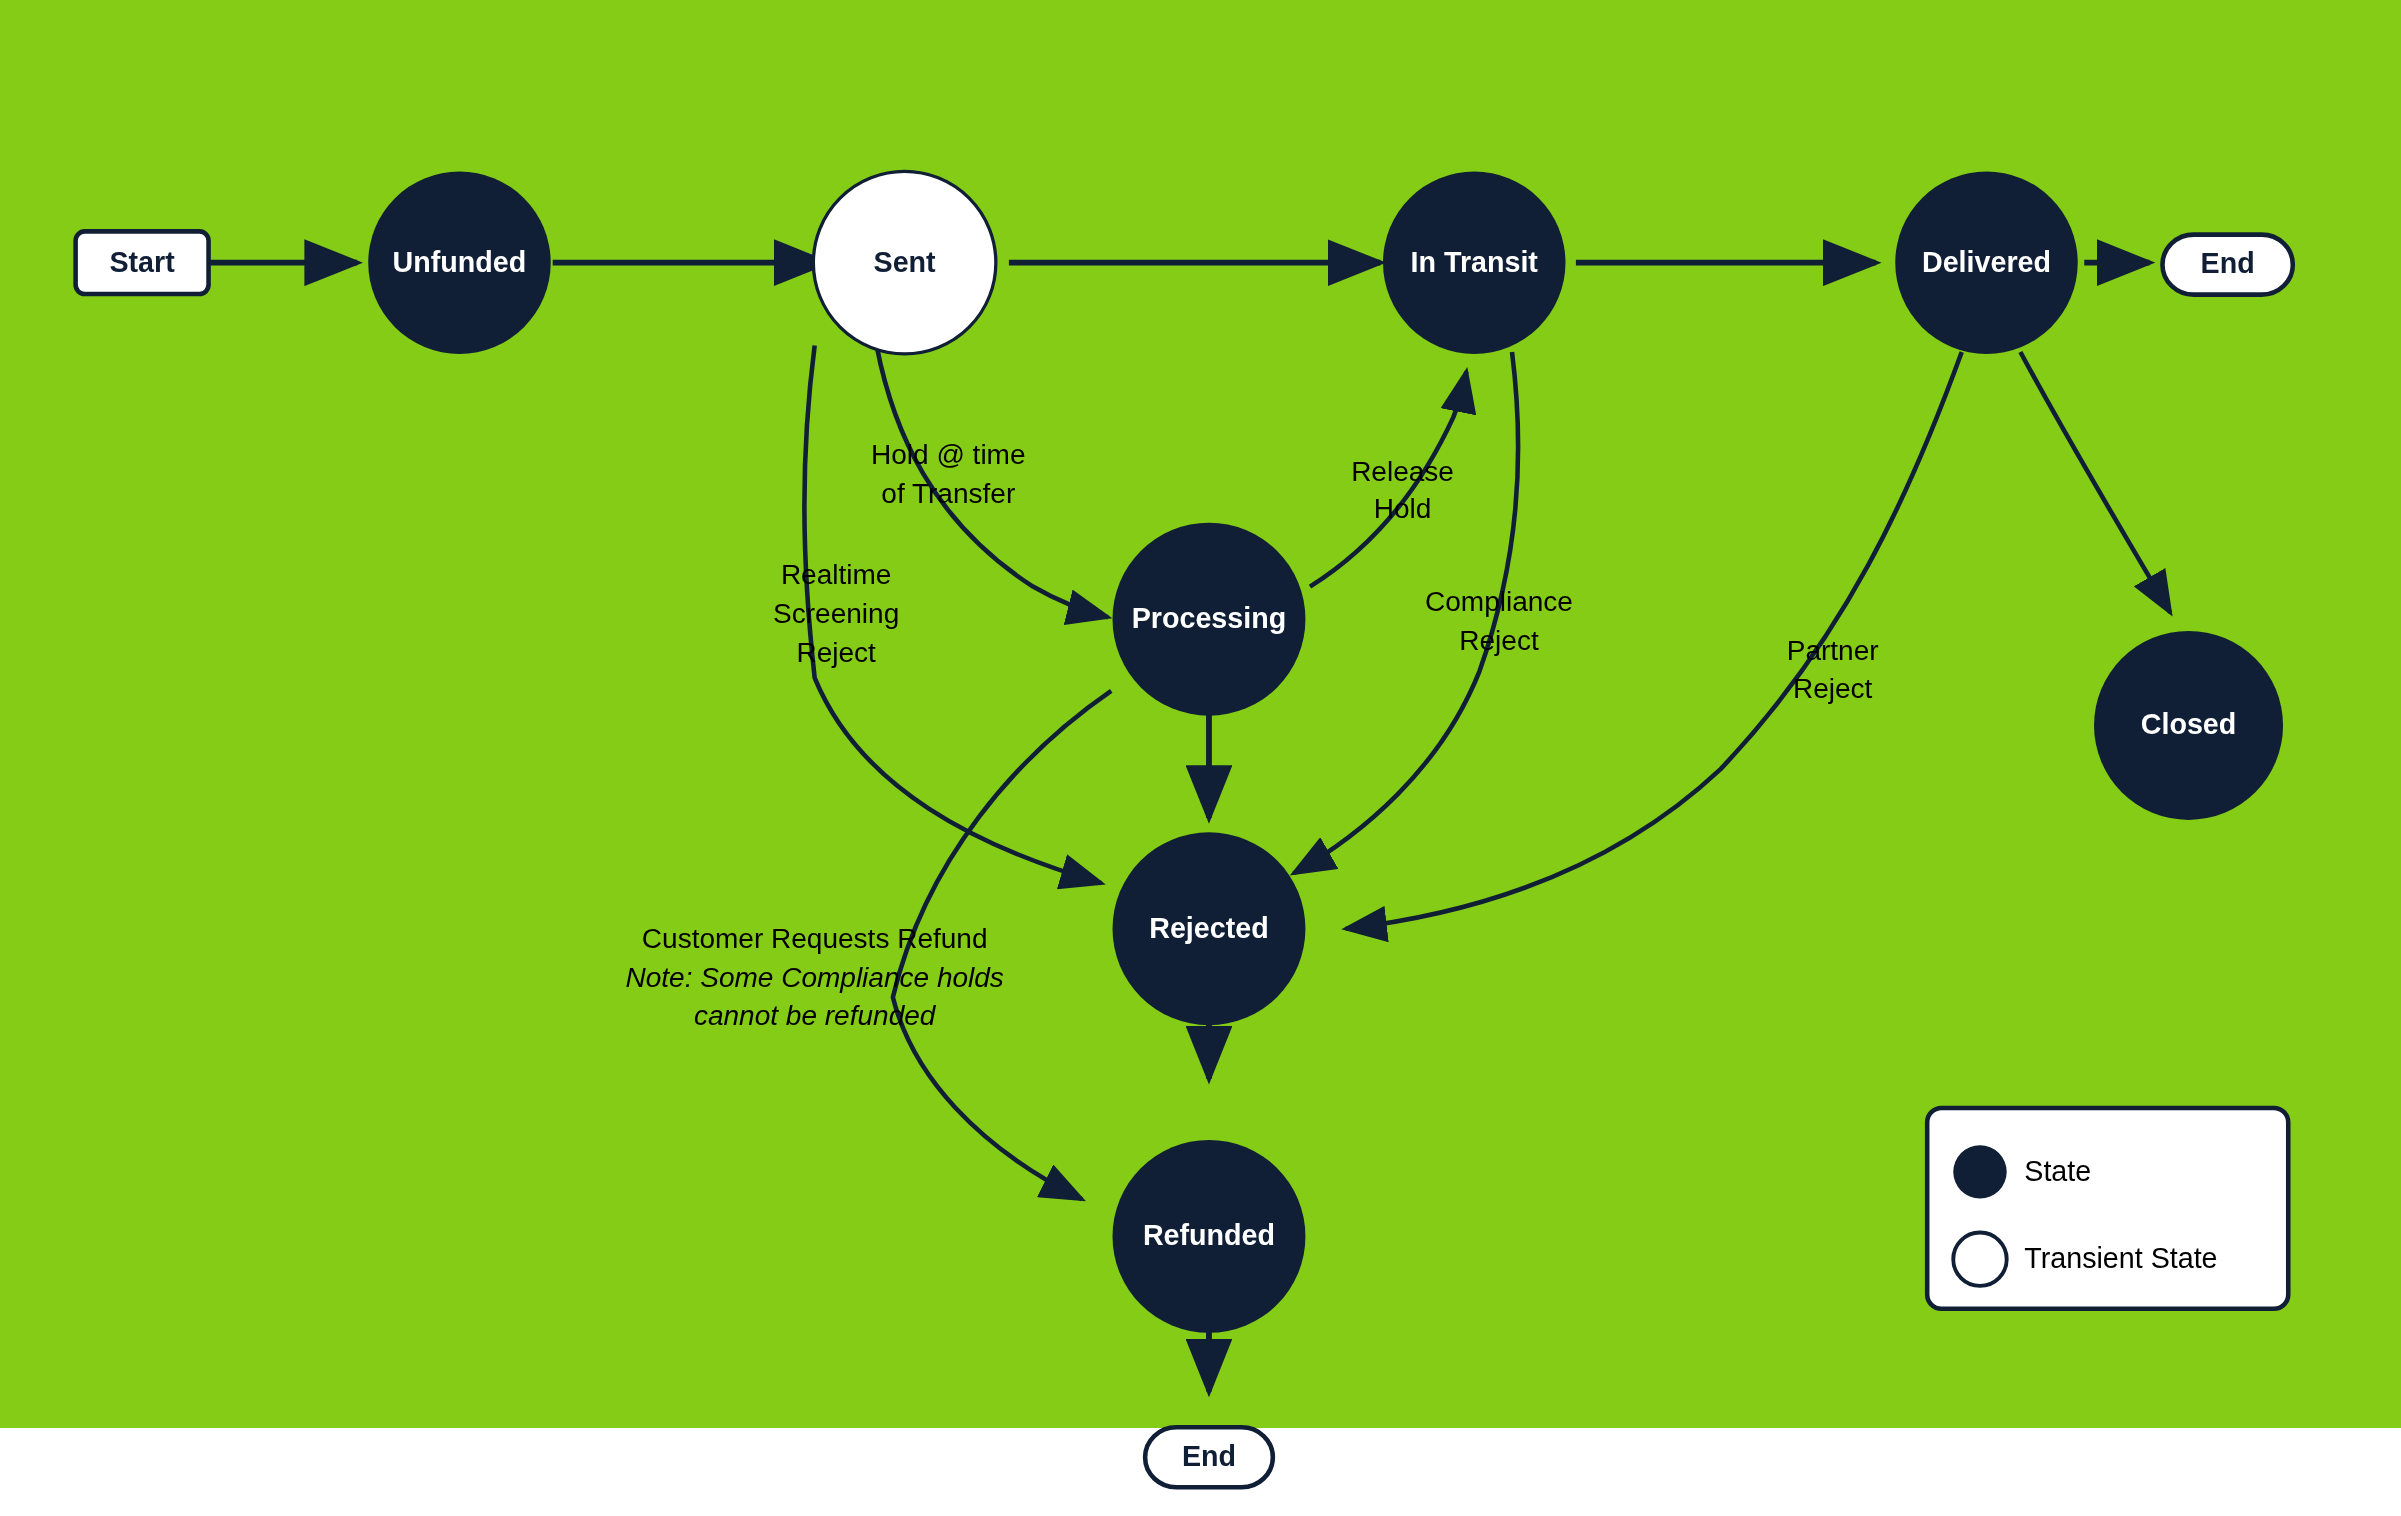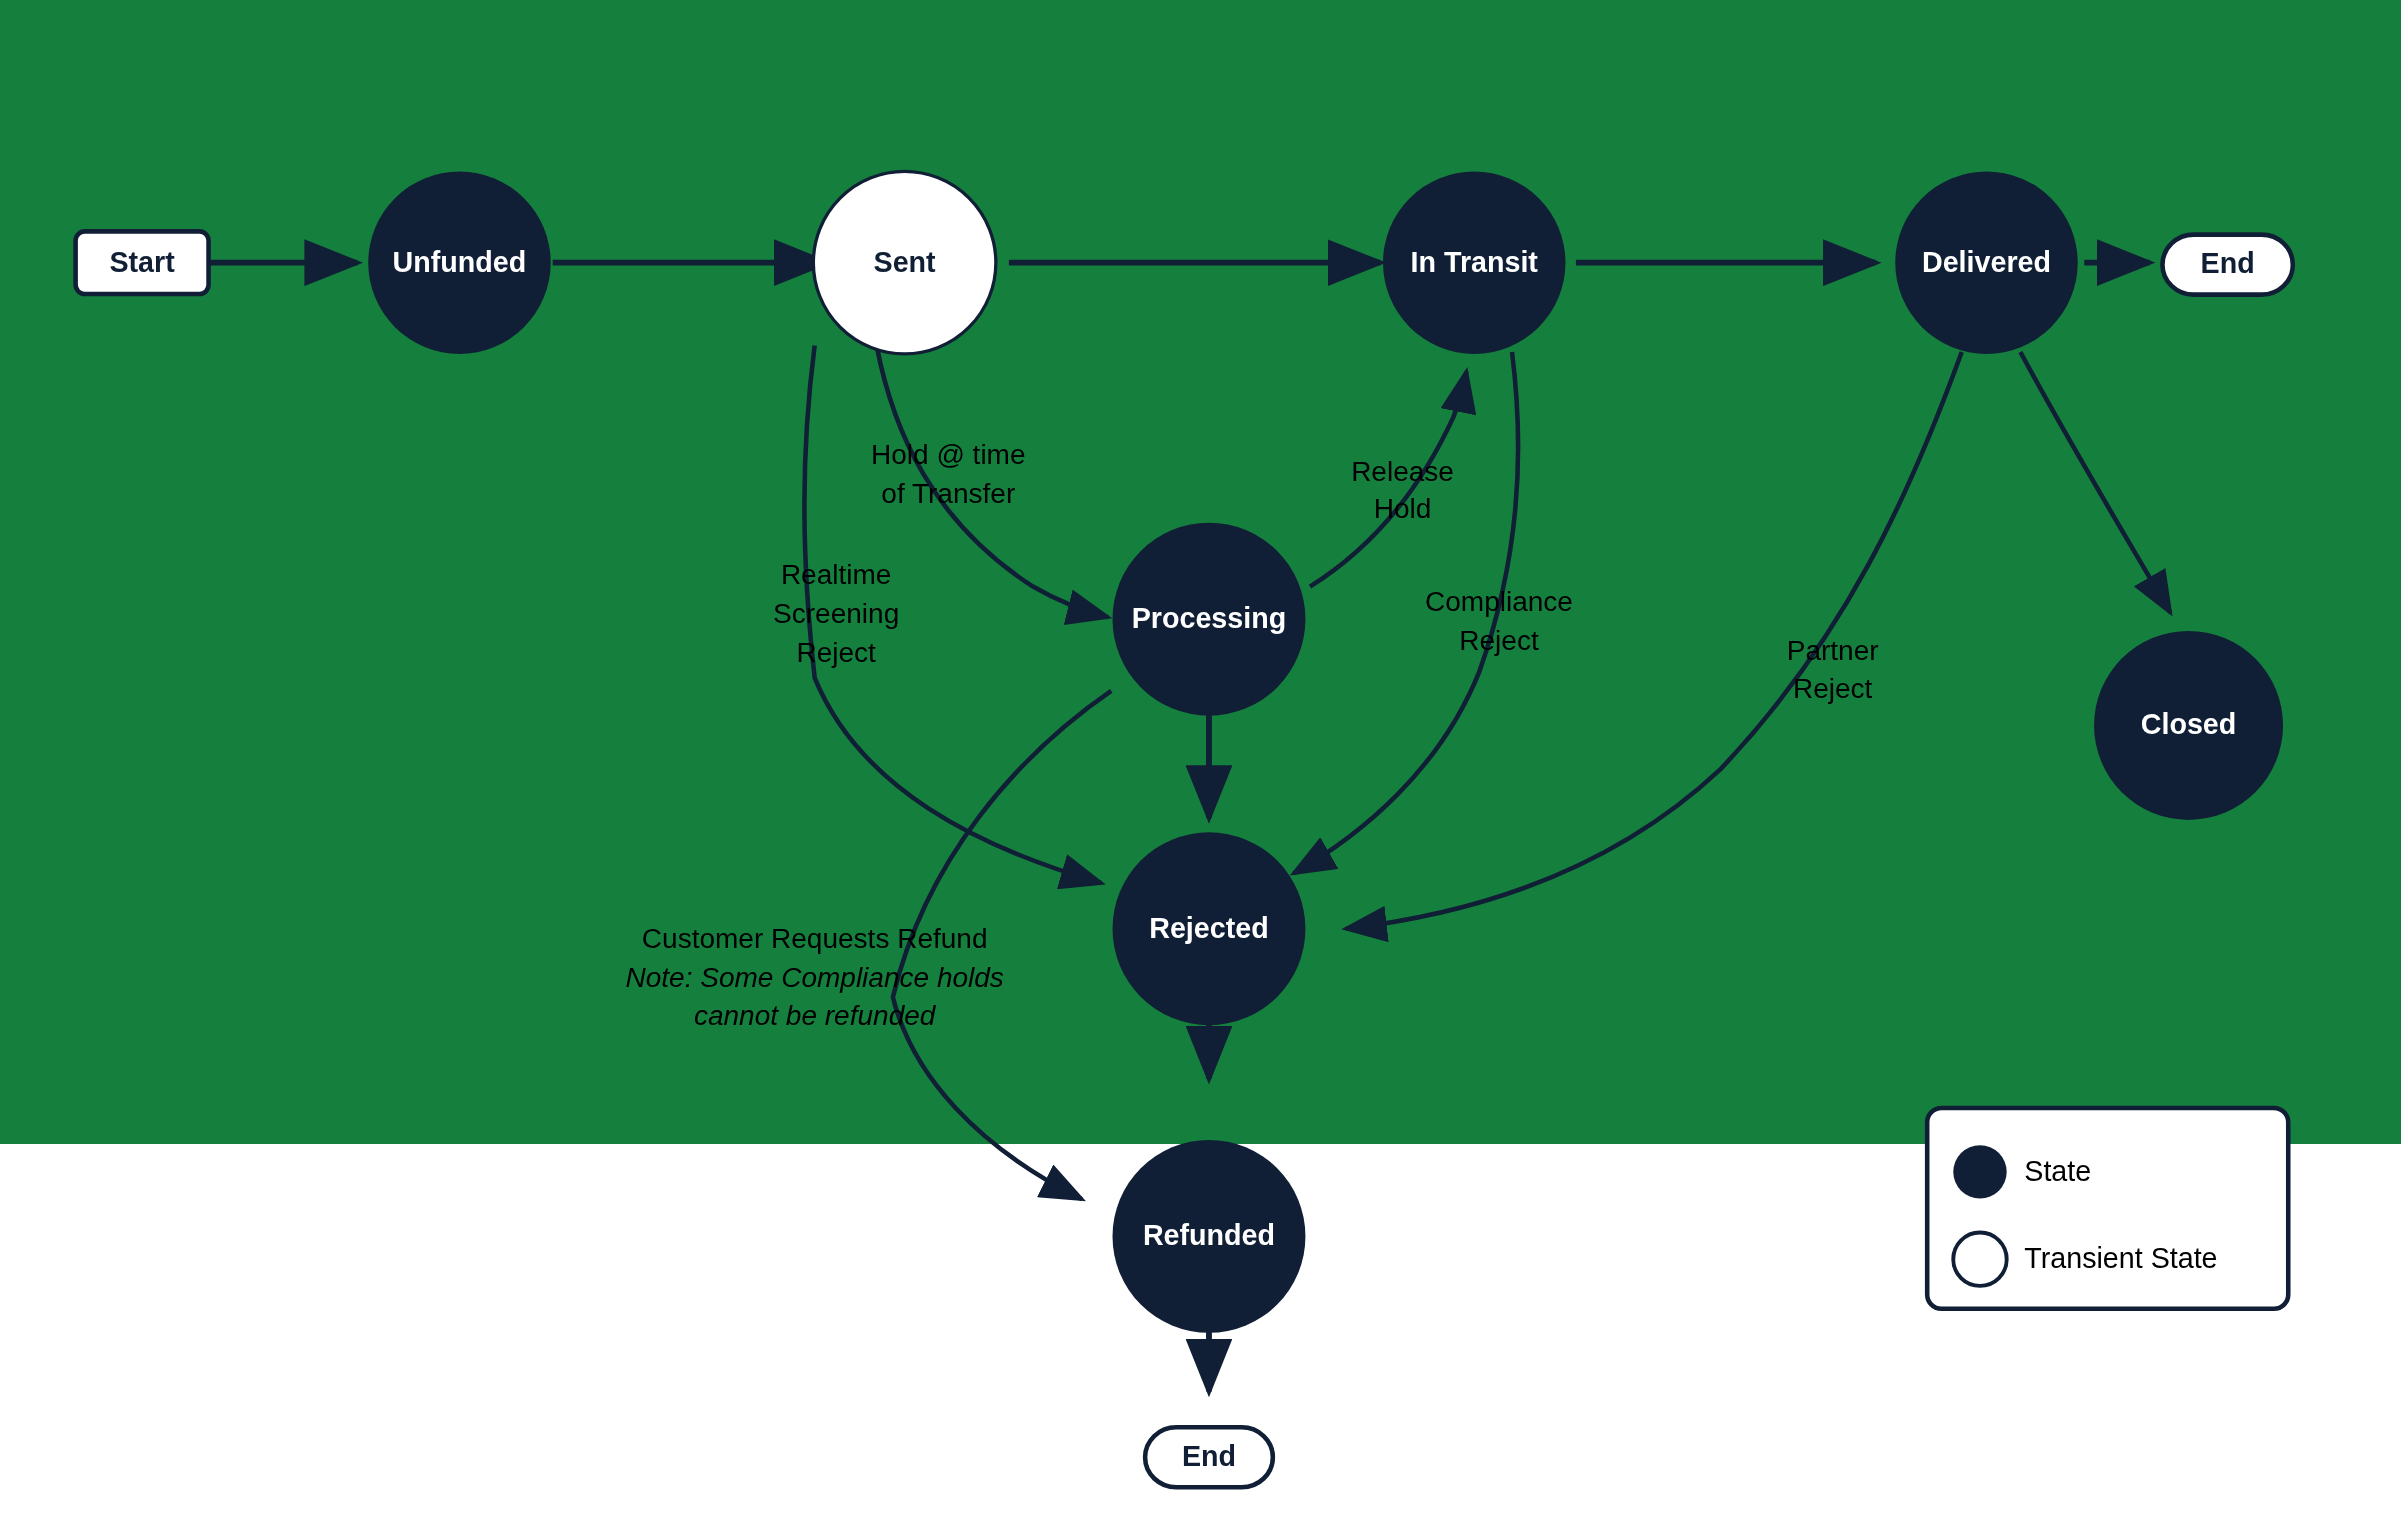--- a/index.html
+++ b/index.html
@@ -10,22 +10,22 @@
   }
   body {
     width: 2401px;
     height: 1516px;
     overflow: hidden;
     font-family: "Liberation Sans", sans-serif;
   }
   #diagram-root {
     position: relative;
     width: 2401px;
-    height: 1144px;
-    background: #15803d;
+    height: 1428px;
+    background: #84cc16;
   }
   svg#state-diagram {
     display: block;
     width: 2401px;
     height: 1516px;
   }
   .node-shape-filled {
     fill: #101f35;
     stroke: none;
   }

